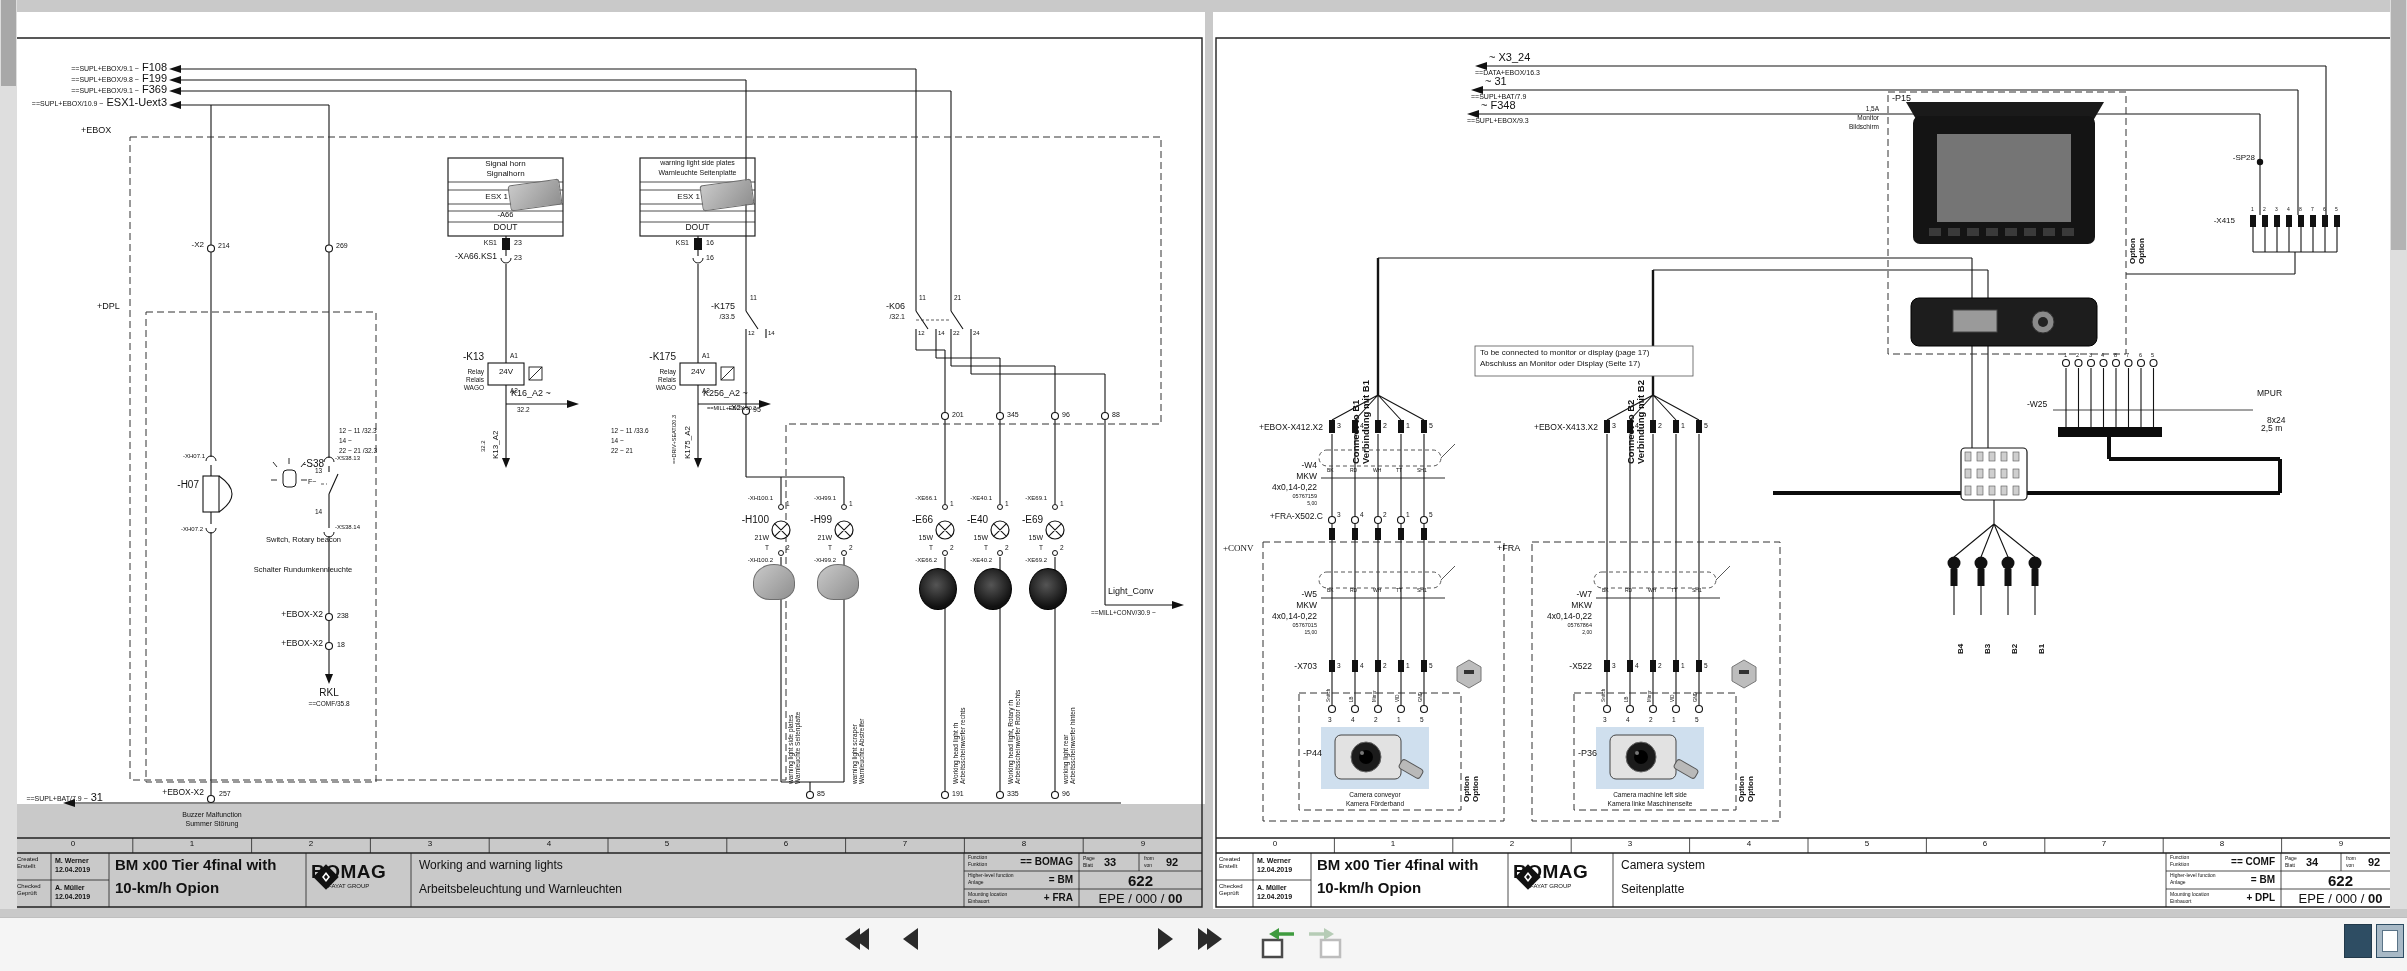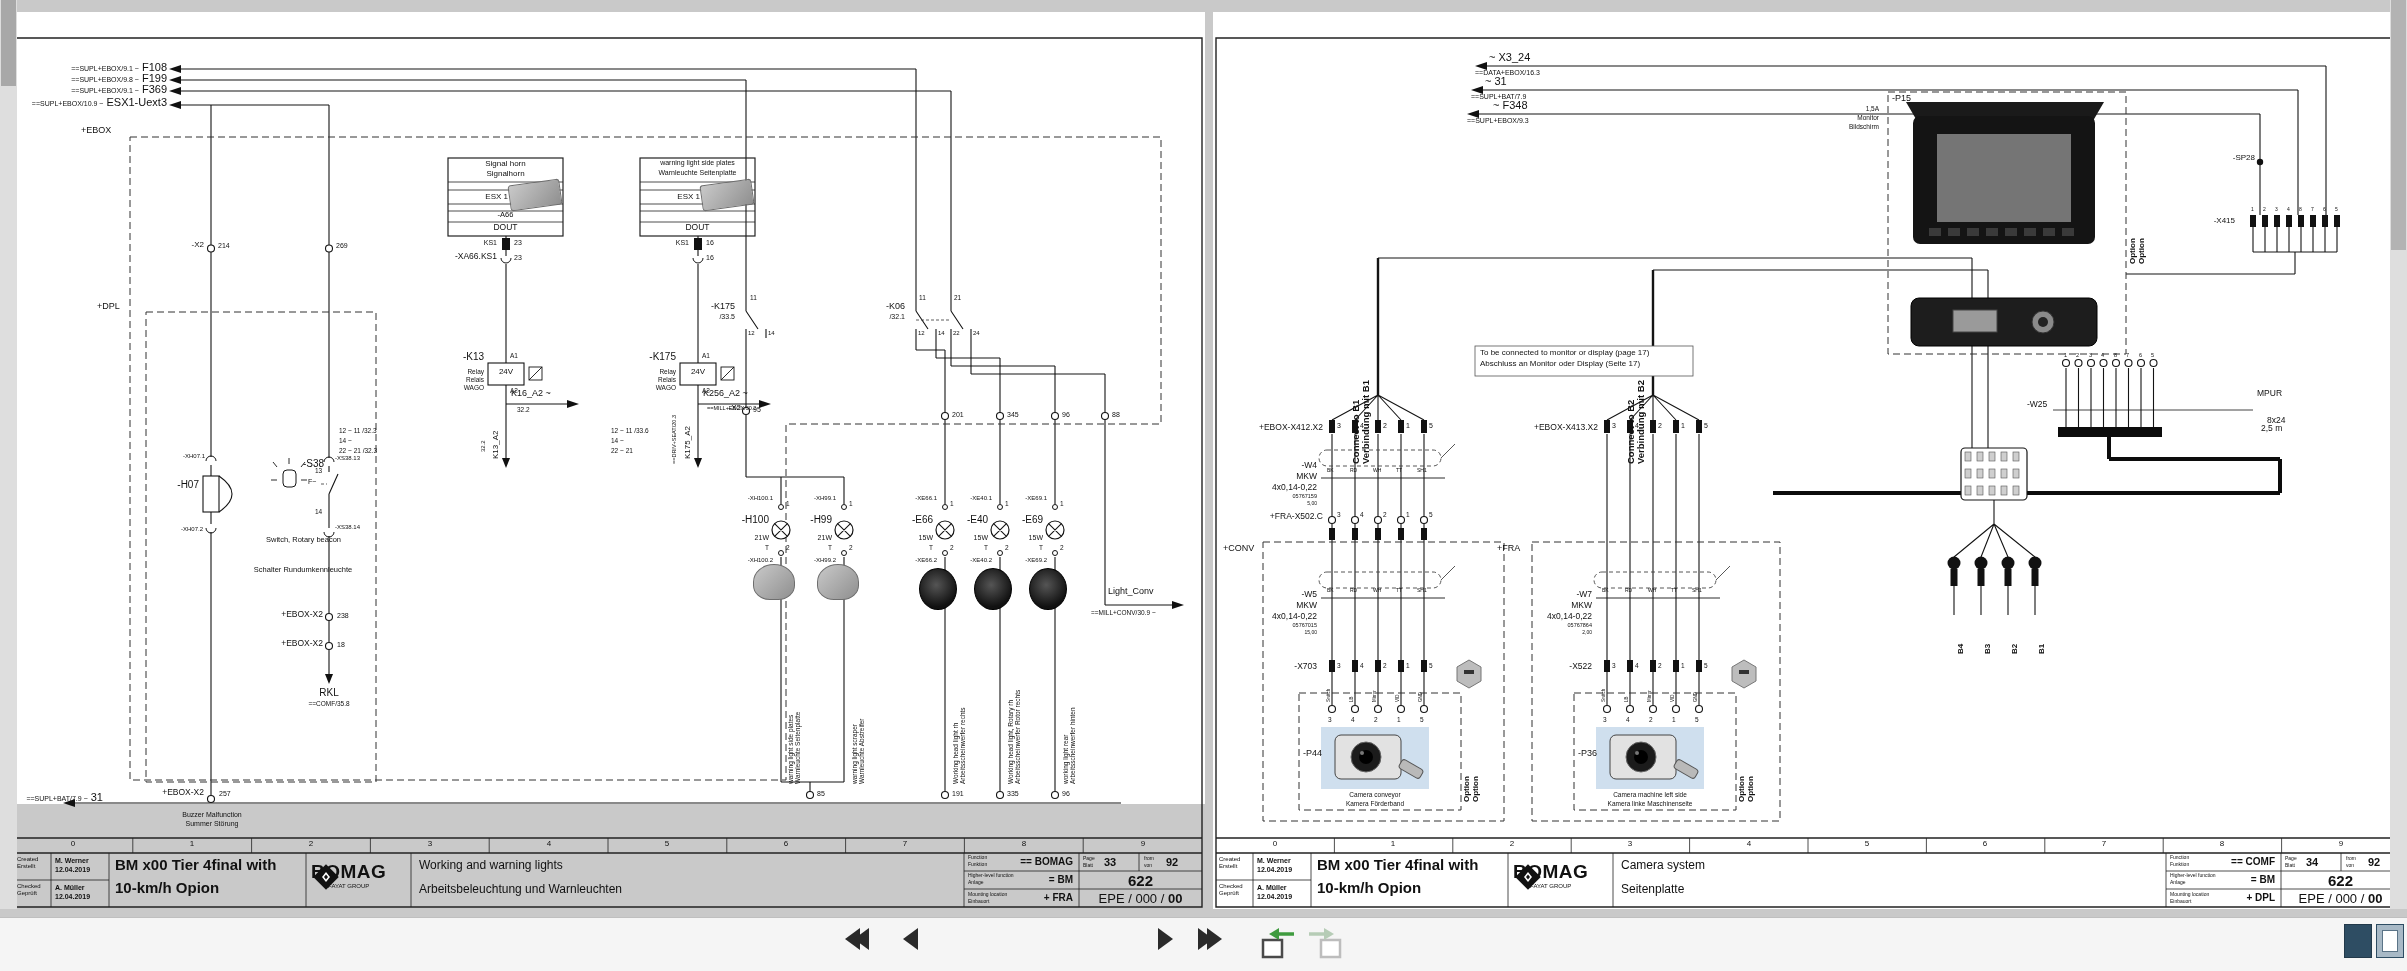--- a/index.html
+++ b/index.html
@@ -492,21 +492,21 @@
           <circle cx="428" cy="745" r="7" fill="#000"></circle>
           <circle cx="424" cy="741" r="2" fill="#777"></circle>
   <rect x="461" y="752" width="24" height="10" rx="3" transform="rotate(30 473 757)" fill="#b9b9b9" stroke="#555"></rect>
  </g>
 </svg>
 
 <div class="L s11" style="left:276px;top:40px;">~ X3_24</div>
 <div class="L s7" style="left:262px;top:57px;">==DATA+EBOX/16.3</div>
 <div class="L s11" style="left:272px;top:64px;">~ 31</div>
 <div class="L s7" style="left:258px;top:81px;">==SUPL+BAT/7.9</div>
-<div class="L s11" style="left:268px;top:88px;margin-left:12px;">~ F348</div>
+<div class="L s11" style="left:268px;top:88px;">~ F348</div>
 <div class="L s7" style="left:254px;top:105px;">==SUPL+EBOX/9.3</div>
 
 <div class="L s9 ra" style="left:638px;top:82px;width:60px;">-P15</div>
 <div class="L s65 ra" style="left:606px;top:93px;width:60px;">1,5A</div>
 <div class="L s65 ra" style="left:606px;top:102px;width:60px;">Monitor</div>
 <div class="L s65 ra" style="left:606px;top:111px;width:60px;">Bildschirm</div>
 <div class="L rot s8 b" style="left:916px;top:252px;">
         <div>Option</div>
         <div>Option</div>
       </div>
@@ -565,21 +565,21 @@
 <div class="L s85 ra" style="left:74px;top:460px;width:30px;">MKW</div>
 <div class="L s85 ra" style="left:44px;top:471px;width:60px;">4x0,14-0,22</div>
 <div class="L s55 ra" style="left:44px;top:482px;width:60px;">05767159</div>
 <div class="L s5 ra" style="left:44px;top:489px;width:60px;">5,00</div>
 <div class="L s85 ra" style="left:15px;top:500px;width:95px;">+FRA-X502.C</div>
 <div class="L s65" style="left:124px;top:499px;">3</div>
 <div class="L s65" style="left:147px;top:499px;">4</div>
 <div class="L s65" style="left:170px;top:499px;">2</div>
 <div class="L s65" style="left:193px;top:499px;">1</div>
 <div class="L s65" style="left:216px;top:499px;">5</div>
-<div class="L s9" style="left:10px;top:532px;">+CONV</div>
+<div class="L s9" style="left:10px;top:532px;font-family:Liberation Serif, serif;">+CONV</div>
 <div class="L s9" style="left:284px;top:532px;">+FRA</div>
 <div class="L s5" style="left:114px;top:576px;">BK</div>
 <div class="L s5" style="left:137px;top:576px;">RD</div>
 <div class="L s5" style="left:160px;top:576px;">WH</div>
 <div class="L s5" style="left:183px;top:576px;">TT</div>
 <div class="L s5" style="left:204px;top:576px;">SH1</div>
 <div class="L s85 ra" style="left:74px;top:578px;width:30px;">-W5</div>
 <div class="L s85 ra" style="left:74px;top:589px;width:30px;">MKW</div>
 <div class="L s85 ra" style="left:44px;top:600px;width:60px;">4x0,14-0,22</div>
 <div class="L s55 ra" style="left:44px;top:611px;width:60px;">05767015</div>

